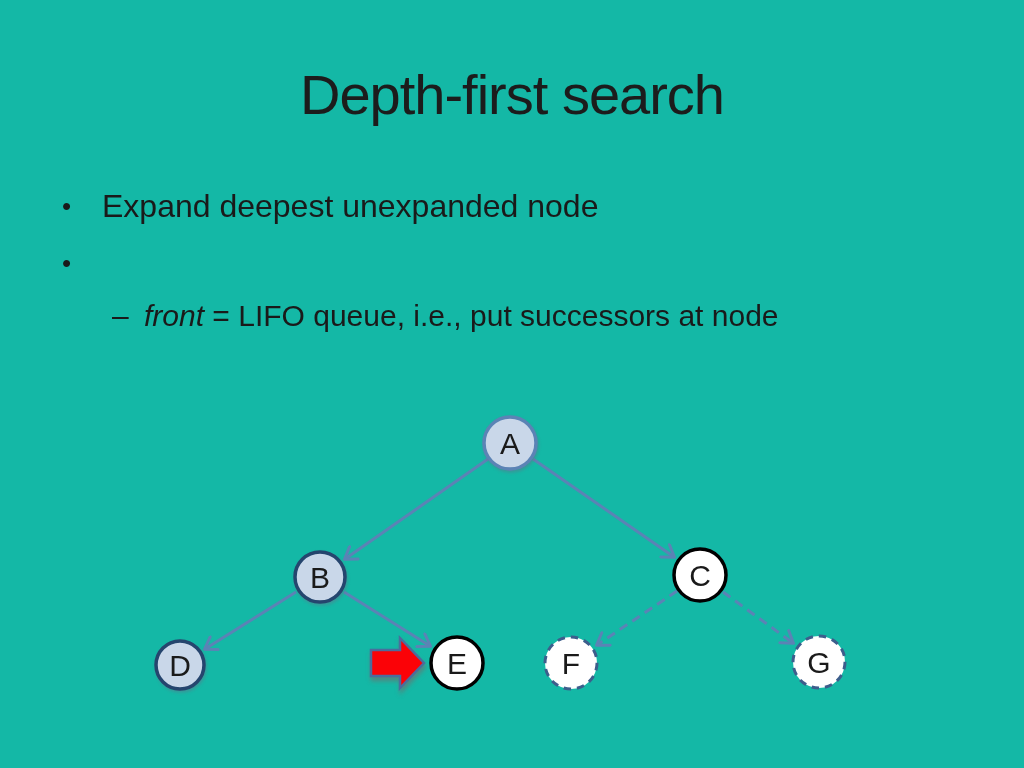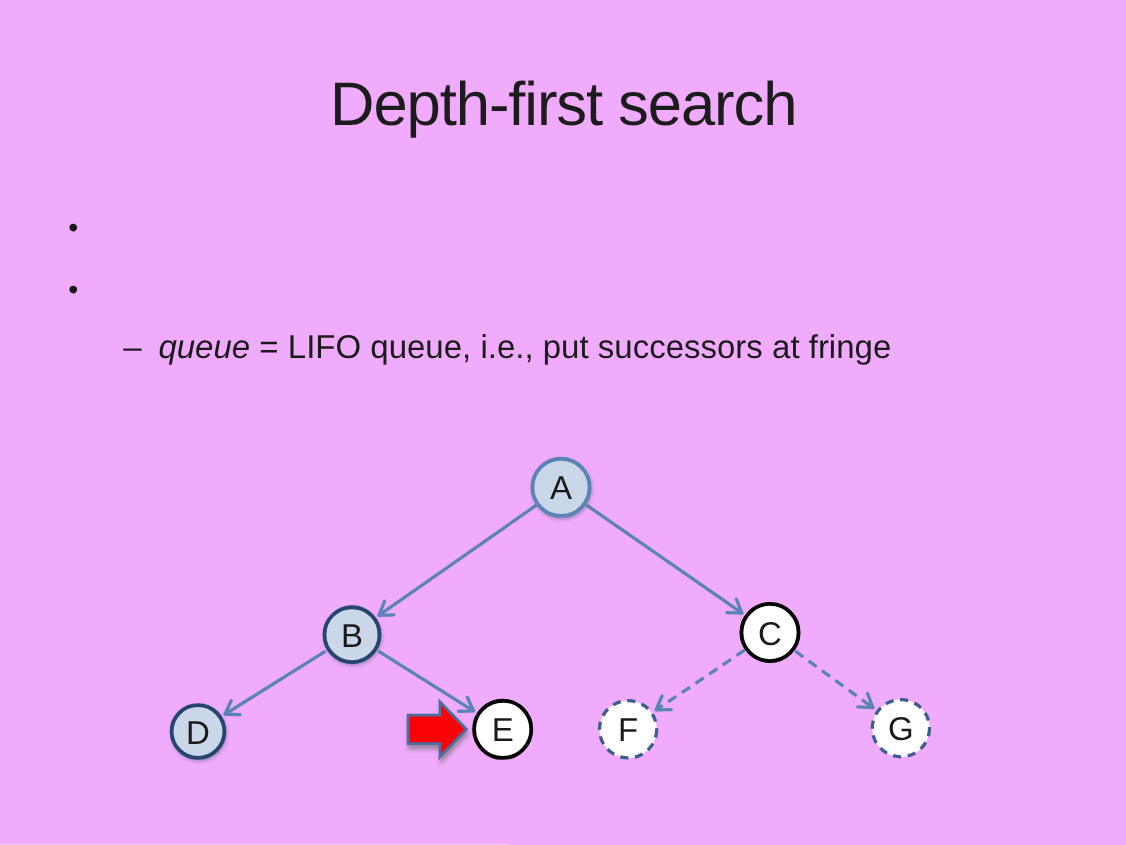--- a/index.html
+++ b/index.html
@@ -1,19 +1,19 @@
 <!DOCTYPE html>
 <html><head>
 <meta charset="utf-8">
 <style>
   * { margin: 0; padding: 0; box-sizing: border-box; }
   html, body { width: 1024px; height: 768px; background: #ffffff; overflow: hidden; }
   body { font-family: "Liberation Sans", sans-serif; color: #1a1a1a; position: relative; }
 
-  .slide { position: absolute; inset: 0; background: #f0abfc; }
+  .slide { position: absolute; inset: 0; background: #14b8a6; }
 
   .title {
     position: absolute; top: 62px; left: 0; width: 1024px;
     text-align: center; font-size: 56px; font-weight: 400;
     letter-spacing: -1px; color: #1c1c1c;
   }
 
   .bullets { position: absolute; left: 62px; top: 186px; width: 900px; }
 
   .bullet-item { display: flex; align-items: flex-start; font-size: 32px; line-height: 40px; }
@@ -52,27 +52,28 @@
 </head>
 <body>
 
 <div class="slide">
 
   <h1 class="title">Depth-first search</h1>
 
   <div class="bullets">
     <div class="bullet-item">
       <span class="glyph">•</span>
+      <span class="text">Expand deepest unexpanded node</span>
     </div>
     <div class="bullet-item">
       <span class="glyph">•</span>
     </div>
     <div class="sub-bullet">
       <span class="glyph">–</span>
-      <span class="text"><em>queue</em><span> = LIFO queue, i.e., put successors at fringe</span></span>
+      <span class="text"><em>front</em><span> = LIFO queue, i.e., put successors at node</span></span>
     </div>
   </div>
 
   <svg class="tree-svg" viewBox="0 0 1024 768">
     <defs>
       <marker id="arrowhead" markerUnits="strokeWidth" markerWidth="6" markerHeight="6" refX="4.2" refY="3" orient="auto">
         <path d="M0.6,0.5 L4.4,3 L0.6,5.5" fill="none" stroke="#5b83b5" stroke-width="1" stroke-linecap="round" stroke-linejoin="round"></path>
       </marker>
     </defs>
 

